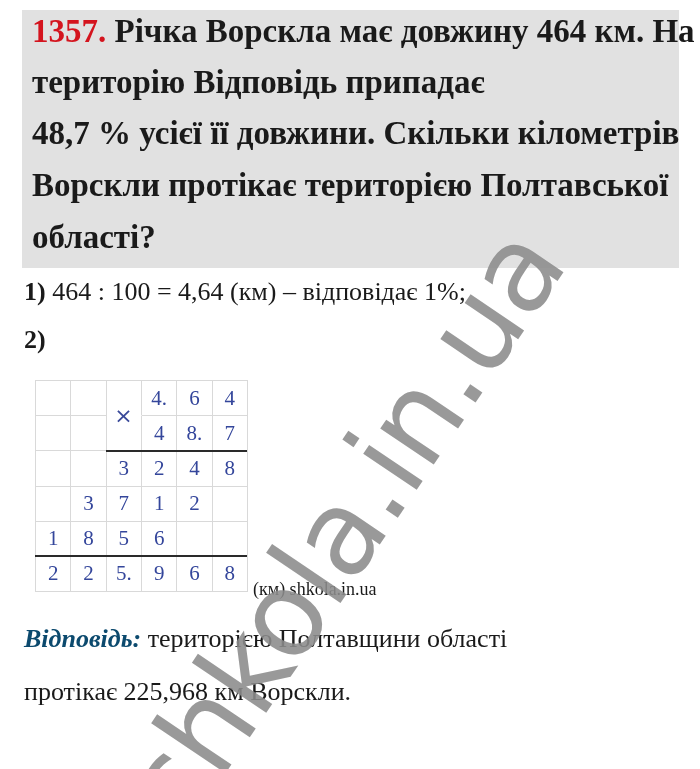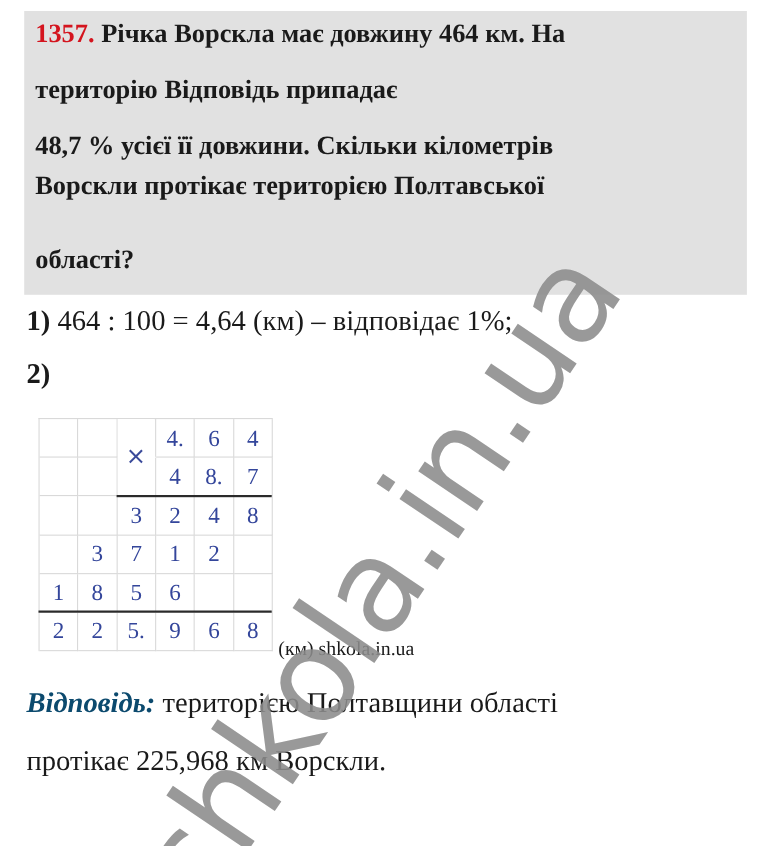--- a/index.html
+++ b/index.html
@@ -5,21 +5,21 @@
   html, body { margin:0; padding:0; }
   body {
     width:700px; height:769px; background:#ffffff; position:relative; overflow:hidden;
     font-family: "Liberation Serif", "DejaVu Serif", serif; color:#1a1a1a;
   }
   .task-box {
     position:absolute; left:22px; top:10px; width:657px; height:258px;
     background:#e1e1e1;
   }
   .task-line {
-    position:absolute; left:32px; font-weight:bold; font-size:24px; line-height:30px;
+    position:absolute; left:32px; font-weight:bold; font-size:33px; line-height:30px;
     white-space:nowrap; color:#1a1a1a; transform-origin:left center;
   }
   .task-num { color:#d4141e; }
   .sol-line {
     position:absolute; left:24px; font-size:26px; line-height:30px; white-space:nowrap;
   }
   .sol-line b { font-weight:bold; }
   .grid {
     position:absolute; left:35px; top:380px; width:212px; height:211px;
     display:grid; grid-template-columns:repeat(6, 1fr); grid-template-rows:repeat(6, 1fr);
@@ -50,21 +50,21 @@
   }
 </style>
 </head>
 <body>
 
 <div class="task-box"></div>
 
 <div class="task-line" style="top:16px;"><span class="task-num">1357.</span><span> Річка Ворскла має довжину 464 км. На</span></div>
 <div class="task-line" style="top:67px;">територію Відповідь припадає</div>
 <div class="task-line" style="top:118px;">48,7 % усієї її довжини. Скільки кілометрів</div>
-<div class="task-line" style="top:154px;">Ворскли протікає територією Полтавської</div>
+<div class="task-line" style="top:170px;">Ворскли протікає територією Полтавської</div>
 <div class="task-line" style="top:222px;">області?</div>
 
 <div class="sol-line" style="top:277px;"><b>1)</b><span> 464 : 100 = 4,64 (км) – відповідає 1%;</span></div>
 <div class="sol-line" style="top:325px;"><b>2)</b></div>
 
 <div class="grid">
   <div class="cell"></div>
   <div class="cell"></div>
   <div class="cell" style="border-bottom-color:transparent;"></div>
   <div class="cell">4.</div>

